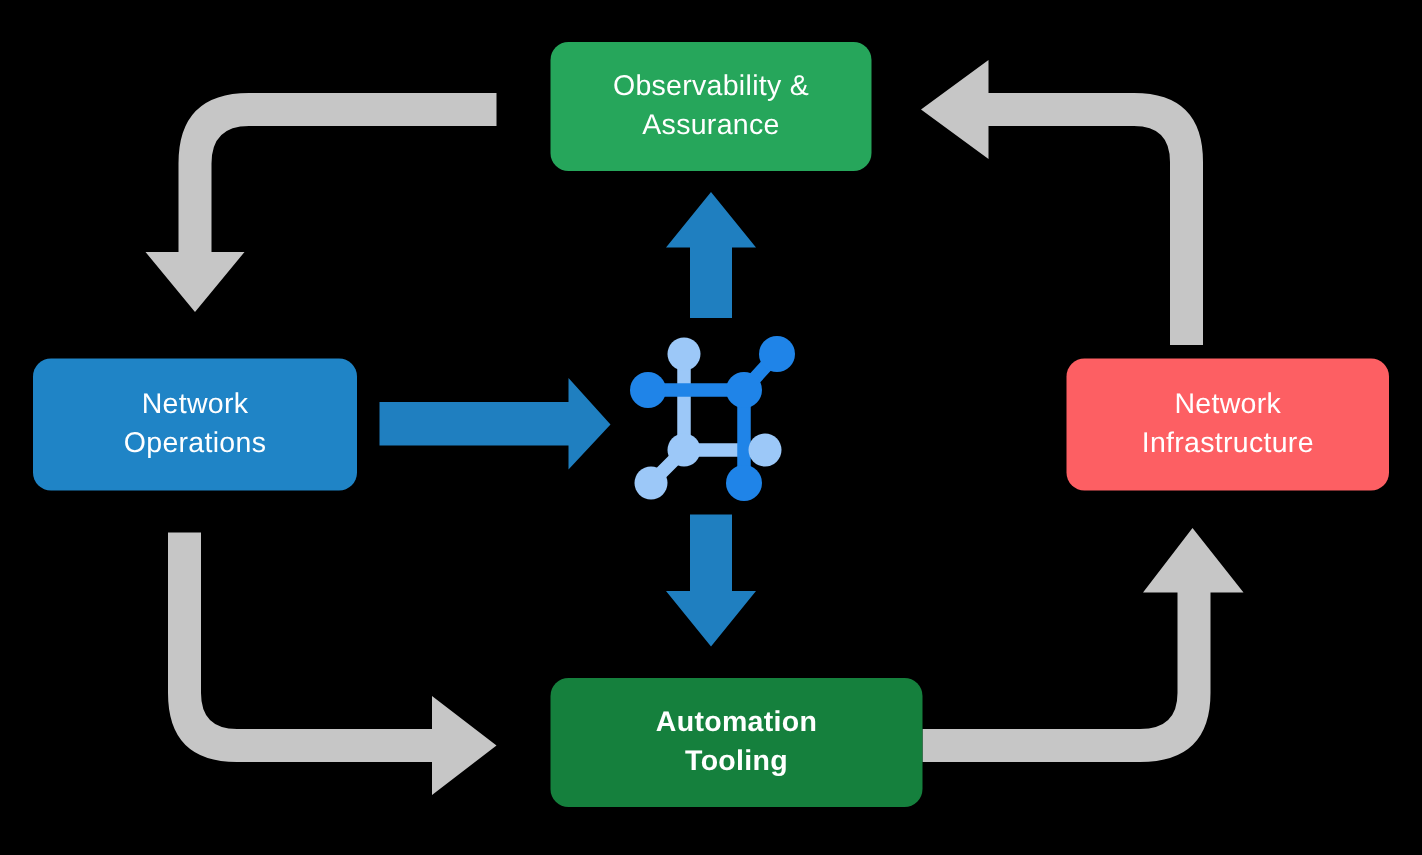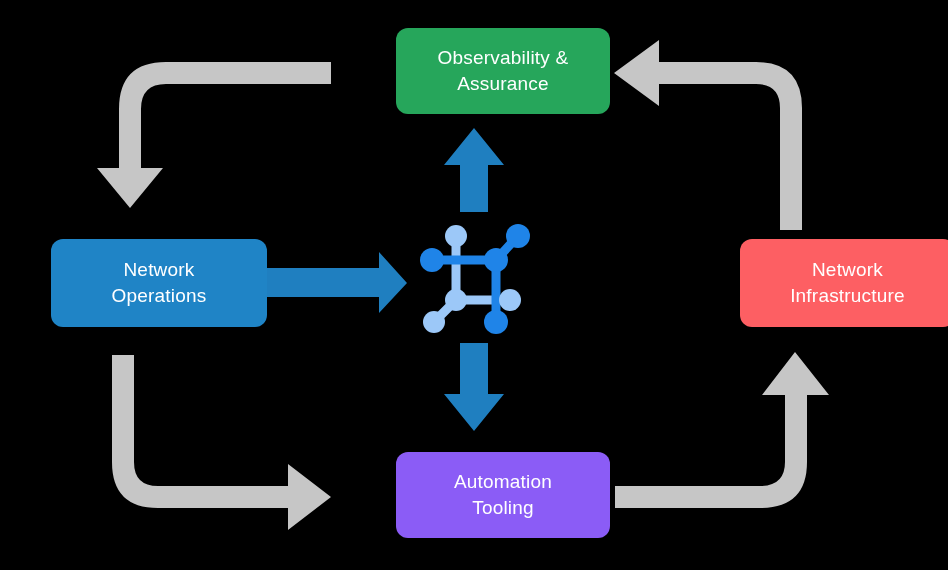--- a/index.html
+++ b/index.html
@@ -22,28 +22,27 @@
     align-items: center;
     justify-content: center;
     text-align: center;
     color: #ffffff;
     font-size: 19px;
     line-height: 1.35;
     font-weight: 400;
     letter-spacing: 0.2px;
     box-sizing: border-box;
     padding: 6px 6px;
-    margin-left: 29px;
   }
   .node-label { display: block; white-space: pre-line; }
 
   #box-observability { left: 367px; top: 28px;  width: 214px; height: 86px; background: #26A65B; }
   #box-operations    { left: 22px;  top: 239px; width: 216px; height: 88px; background: #1F84C6; }
   #box-infrastructure{ left: 711px; top: 239px; width: 215px; height: 88px; background: #FD5F63; }
-  #box-automation    { left: 367px; top: 452px; width: 214px; height: 86px; background: #8b5cf6; }
+  #box-automation    { left: 367px; top: 452px; width: 248px; height: 86px; background: #15803d; font-weight: bold; }
 
   .svg-layer {
     position: absolute;
     left: 0; top: 0;
     width: 948px; height: 570px;
   }
   .icon-layer { position: absolute; left: 418px; top: 218px; width: 116px; height: 116px; }
 </style>
 </head>
 <body>

